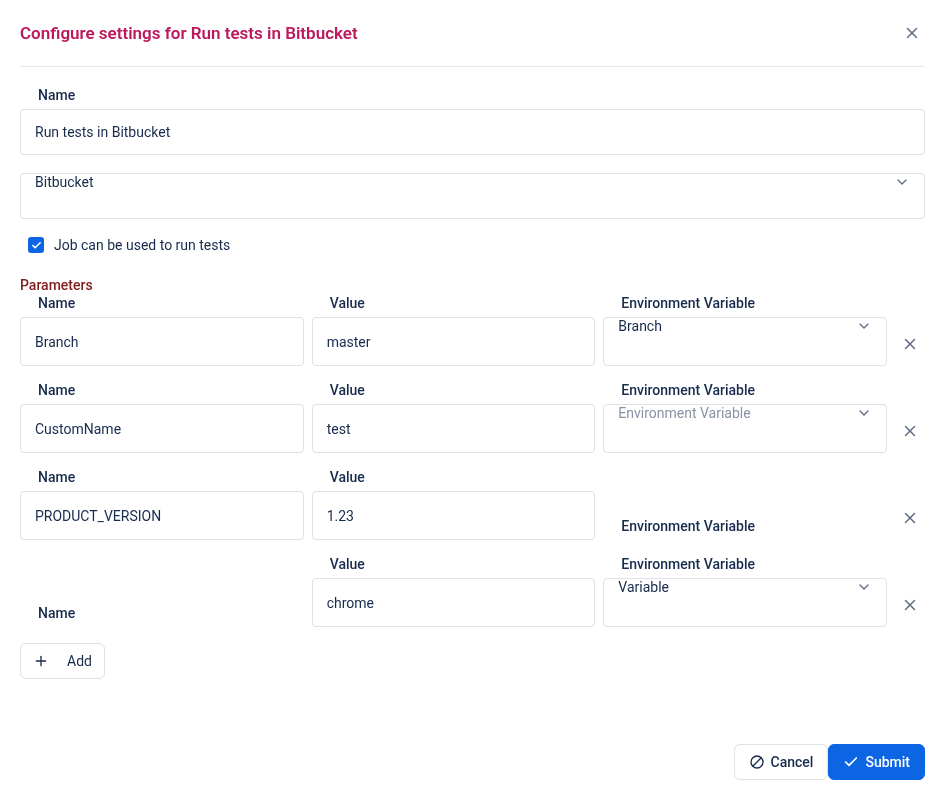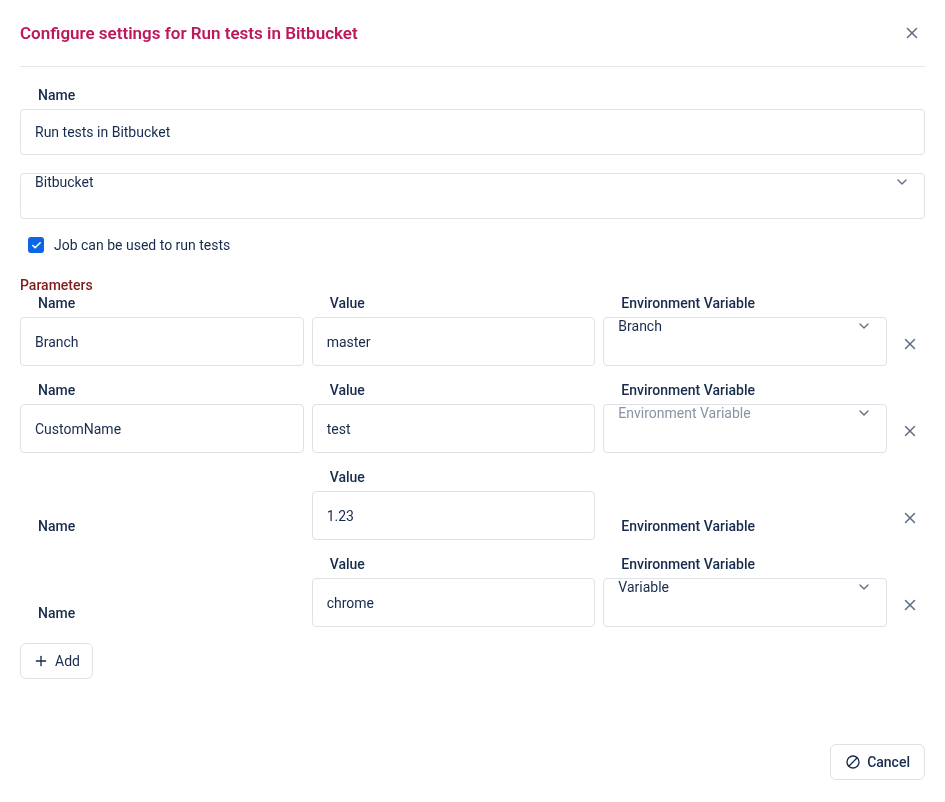--- a/index.html
+++ b/index.html
@@ -104,21 +104,21 @@
       align-items: center;
       justify-content: center;
       background: none;
       border: none;
       cursor: pointer;
       color: #5e6c84;
     }
     .add-btn {
       display: inline-flex;
       align-items: center;
-      gap: 6px;
+      gap: 18px;
       height: 36px;
       padding: 0 12px;
       border: 1px solid #dfe1e6;
       border-radius: 6px;
       background: #fff;
       font-size: 14px;
       color: #172b4d;
       cursor: pointer;
       font-family: inherit;
     }
@@ -224,21 +224,21 @@
         </div>
       </div>
       <button class="remove-btn">
         <svg width="18" height="18" viewBox="0 0 24 24" fill="none" stroke="currentColor" stroke-width="2" stroke-linecap="round">
           <line x1="18" y1="6" x2="6" y2="18"></line>
           <line x1="6" y1="6" x2="18" y2="18"></line>
         </svg>
       </button>
     </div>
     <div class="param-row">
-      <div><label class="field-label">Name</label></div>
+      <div><label class="field-label">Name</label><input class="text-input" type="text" value="PRODUCT_VERSION" style=""></div>
       <div><label class="field-label">Value</label><input class="text-input" type="text" value="1.23" style=""></div>
       <div>
         <label class="field-label">Environment Variable</label>
       </div>
       <button class="remove-btn">
         <svg width="18" height="18" viewBox="0 0 24 24" fill="none" stroke="currentColor" stroke-width="2" stroke-linecap="round">
           <line x1="18" y1="6" x2="6" y2="18"></line>
           <line x1="6" y1="6" x2="18" y2="18"></line>
         </svg>
       </button>
@@ -273,16 +273,22 @@
 </button>
 
 <div class="footer">
   <button class="btn btn-secondary">
     <svg width="16" height="16" viewBox="0 0 24 24" fill="none" stroke="currentColor" stroke-width="2" stroke-linecap="round">
         <circle cx="12" cy="12" r="9"></circle>
         <line x1="6" y1="18" x2="18" y2="6"></line>
       </svg>
     <span>Cancel</span>
   </button>
+  <button class="btn btn-primary">
+    <svg width="16" height="16" viewBox="0 0 24 24" fill="none" stroke="currentColor" stroke-width="2.5" stroke-linecap="round" stroke-linejoin="round">
+        <polyline points="20 6 9 17 4 12"></polyline>
+      </svg>
+    <span>Submit</span>
+  </button>
 </div>
 
 
 
 
 </body></html>

